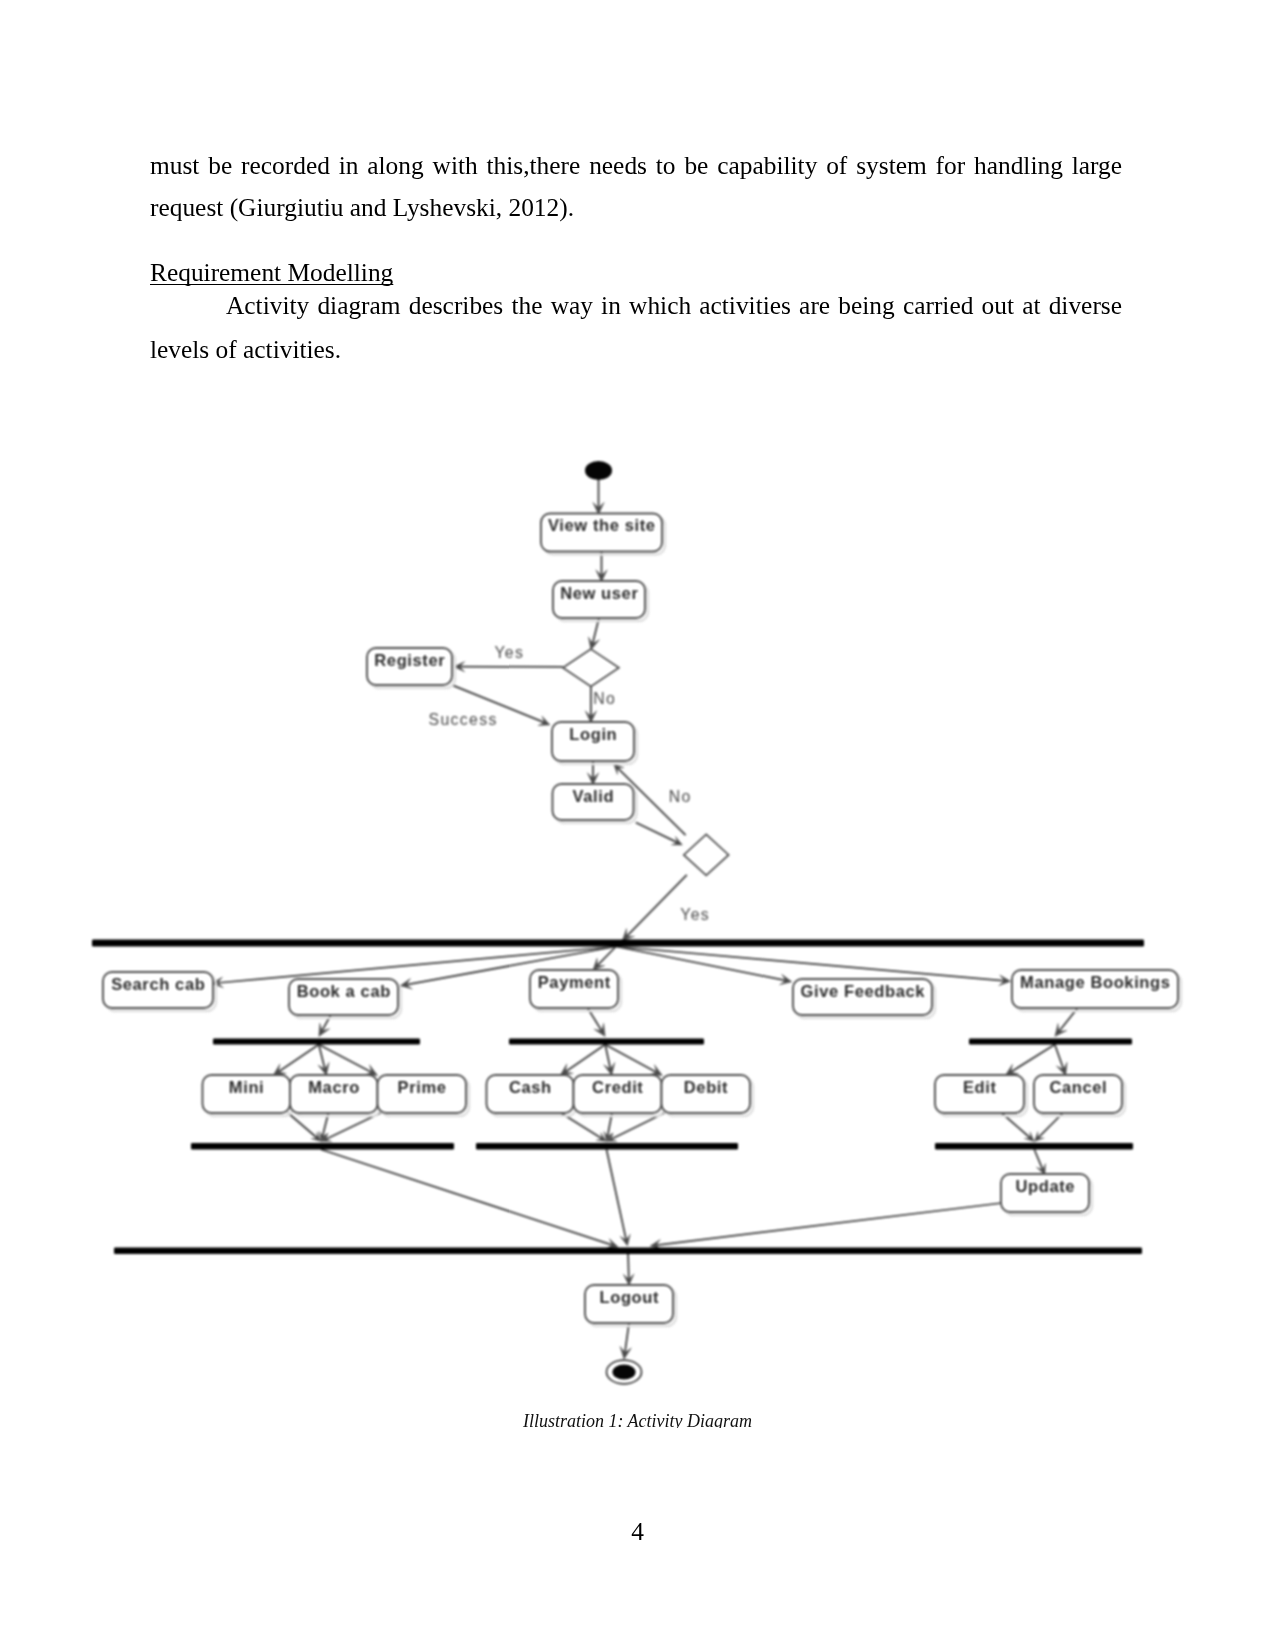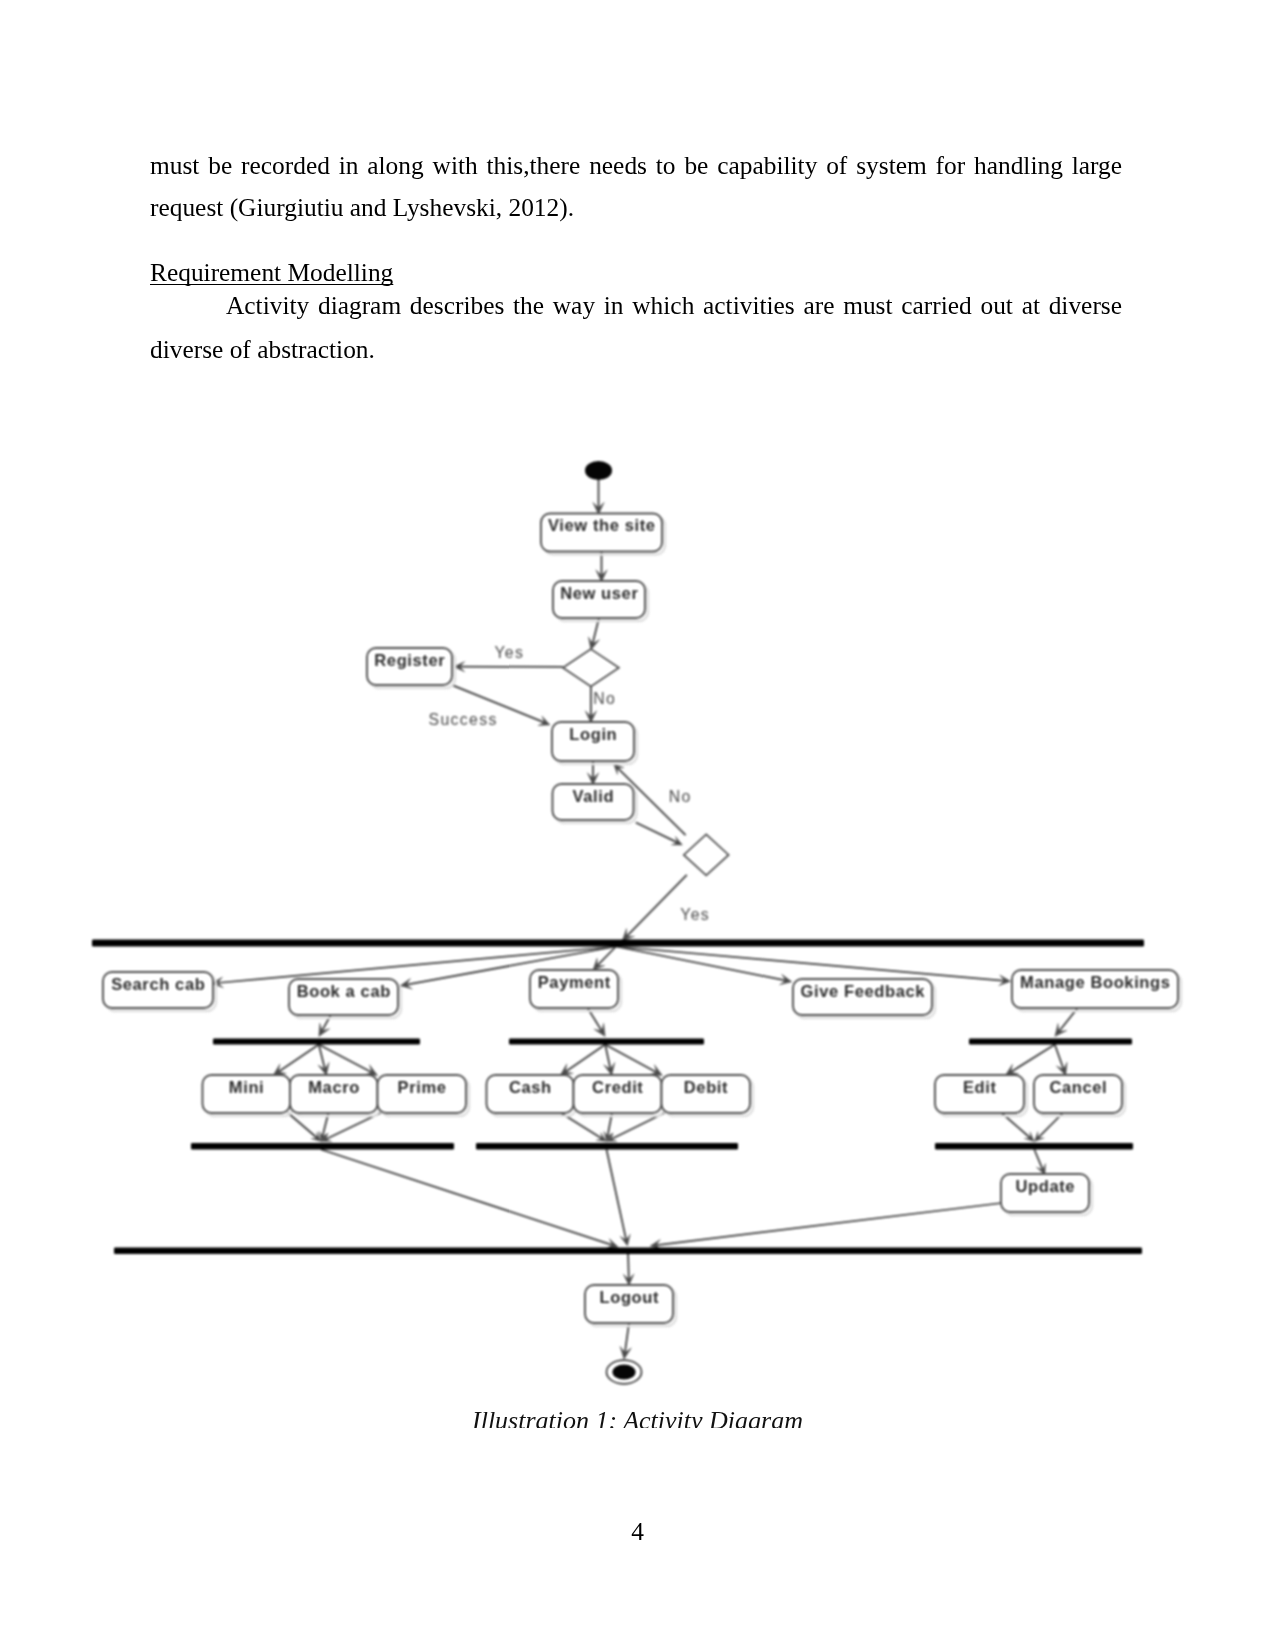--- a/index.html
+++ b/index.html
@@ -9,35 +9,35 @@
   .textblock{position:absolute;left:150px;top:142.8px;width:972px;}
   .line{position:absolute;left:0;width:972px;font-size:25.4px;line-height:28px;color:#000;margin:0;white-space:pre;}
   .jline{text-align:justify;text-align-last:justify;white-space:normal;}
   .line.indent{text-indent:76px;}
   .heading span{text-decoration:underline;text-decoration-thickness:1.3px;
                 text-underline-offset:3.4px;text-decoration-skip-ink:none;}
   .figwrap{position:absolute;left:0;top:430px;width:1273px;height:995px;overflow:hidden;
            filter:blur(0.85px) contrast(1.04);}
   .capwrap{position:absolute;left:0;top:1404px;width:1275px;height:24px;overflow:hidden;}
   .caption{position:absolute;left:0;top:0;width:1275px;text-align:center;line-height:34px;
-           font-style:italic;font-size:26px;color:#111;}
+           font-style:italic;font-size:18px;color:#111;}
   .pagenum{position:absolute;left:0;top:1519px;width:1275px;text-align:center;font-size:25.4px;line-height:25px;color:#000;}
   svg{display:block;}
 </style>
 </head>
 <body>
 
 <div class="page">
 
   <div class="textblock">
     <div class="line jline" style="top:8px">must be recorded in along with this,there needs to be capability of system for handling large</div>
     <div class="line" style="top:50.4px">request (Giurgiutiu and Lyshevski, 2012).</div>
     <div class="line heading" style="top:115px"><span>Requirement Modelling</span></div>
-    <div class="line jline indent" style="top:148.6px">Activity diagram describes the way in which activities are must carried out at diverse</div>
-    <div class="line" style="top:192px">diverse of abstraction.</div>
+    <div class="line jline indent" style="top:148.6px">Activity diagram describes the way in which activities are being carried out at diverse</div>
+    <div class="line" style="top:192px">levels of activities.</div>
   </div>
 
   <div class="figwrap">
     <svg id="diagram" width="1275" height="995" viewBox="0 430 1275 995" xmlns="http://www.w3.org/2000/svg">
         <g>
           <line x1="598.5" y1="480" x2="598.50" y2="508.64" stroke="#3c3c3c" stroke-width="1.75" stroke-linecap="butt"></line>
           <path d="M598.50 514.50 L604.23 502.30 L598.50 507.79 L592.77 502.30 Z" fill="#4d4d4d" stroke="#4d4d4d" stroke-width="0.4" stroke-linejoin="miter"></path>
           <line x1="601.5" y1="551.5" x2="601.50" y2="576.14" stroke="#3c3c3c" stroke-width="1.75" stroke-linecap="butt"></line>
           <path d="M601.50 582.00 L607.23 569.80 L601.50 575.29 L595.77 569.80 Z" fill="#4d4d4d" stroke="#4d4d4d" stroke-width="0.4" stroke-linejoin="miter"></path>
           <line x1="599" y1="618" x2="592.33" y2="644.42" stroke="#3c3c3c" stroke-width="1.75" stroke-linecap="butt"></line>

